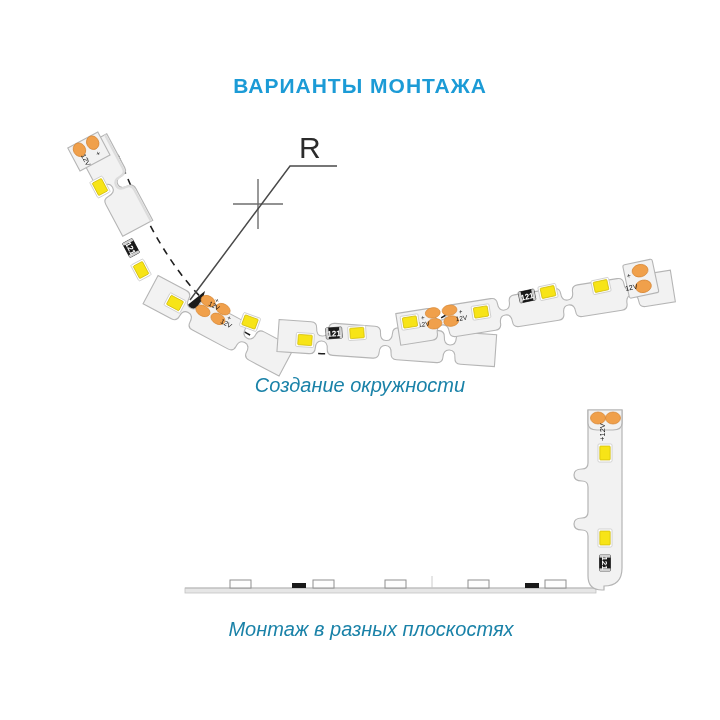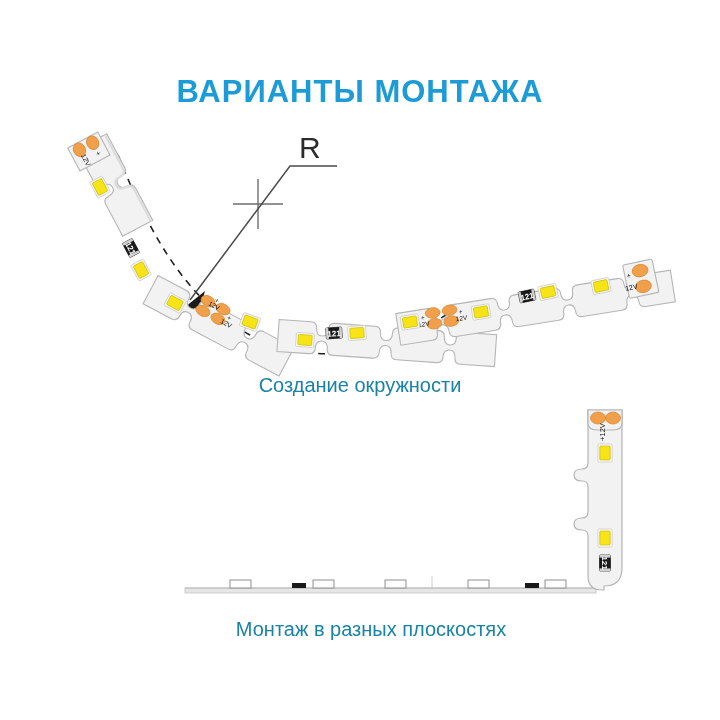--- a/index.html
+++ b/index.html
@@ -7,30 +7,31 @@
     width:720px;height:720px;
     background:#ffffff;
     font-family:"Liberation Sans", sans-serif;
     overflow:hidden;
     position:relative;
   }
   #root{position:relative;width:720px;height:720px;}
   .title{
     position:absolute;left:0;top:74px;width:720px;
     text-align:center;
-    font-size:31px;
+    font-size:21px;
     font-weight:bold;
     letter-spacing:1.0px;
     color:#1C9BD6;
     font-family:"Liberation Sans", sans-serif;
   }
   .caption{
     position:absolute;width:720px;left:0;text-align:center;
     font-size:20px;color:#1A82A8;
     font-family:"Liberation Sans", sans-serif;
+    font-style:italic;
   }
   #cap-circle{top:374px;}
   #cap-planes{top:618px;padding-left:11px;}
   svg.stage{position:absolute;left:0;top:0;width:720px;height:720px;}
   .r-label{
     font-family:"Liberation Sans", sans-serif;
     font-size:30px;
     fill:#2b2b2b;
   }
 </style>

